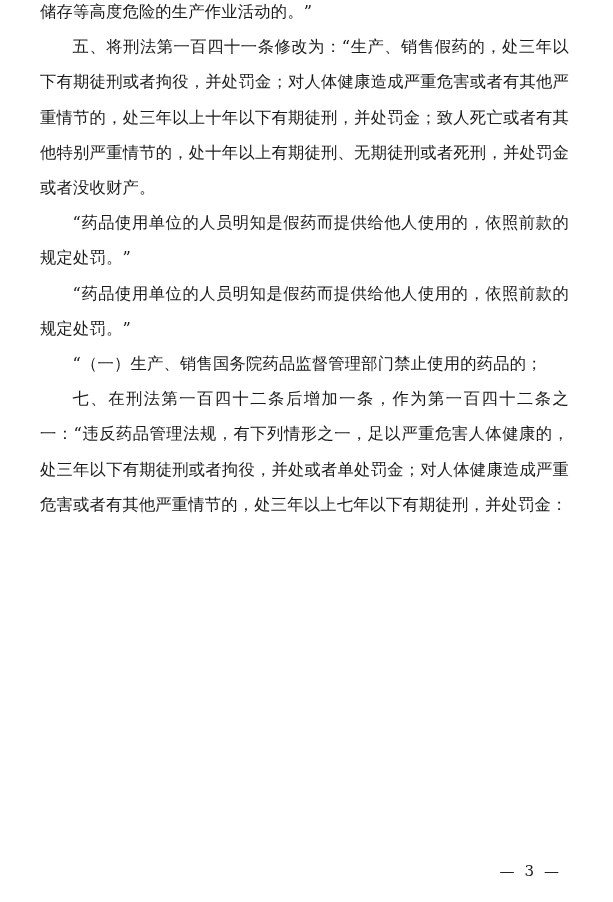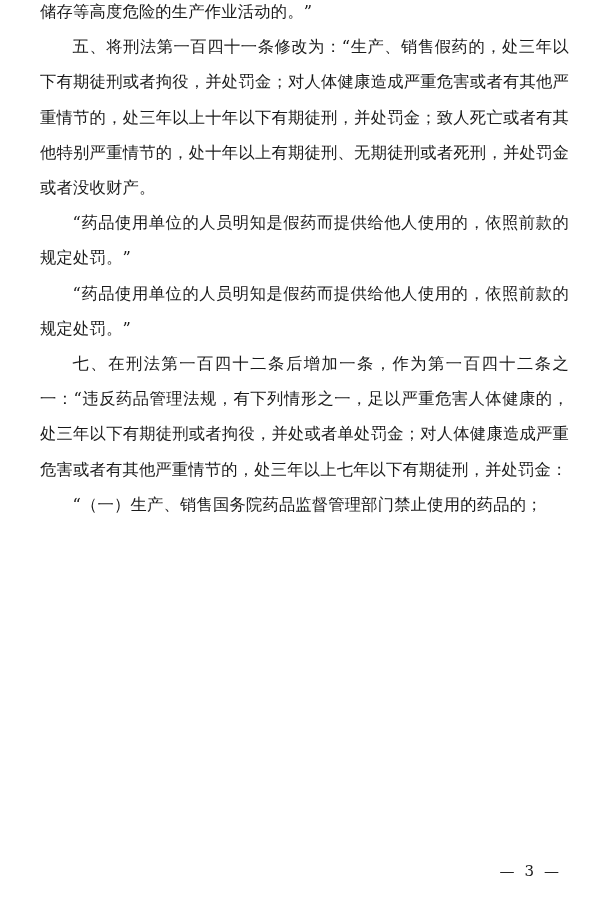--- a/index.html
+++ b/index.html
@@ -57,21 +57,21 @@
 </head>
 <body>
 
 <div class="page">
 
   <div class="body-text">
     <p class="para first-line">储存等高度危险的生产作业活动的。”</p>
     <p class="para indent">五、将刑法第一百四十一条修改为：“生产、销售假药的，处三年以下有期徒刑或者拘役，并处罚金；对人体健康造成严重危害或者有其他严重情节的，处三年以上十年以下有期徒刑，并处罚金；致人死亡或者有其他特别严重情节的，处十年以上有期徒刑、无期徒刑或者死刑，并处罚金或者没收财产。</p>
     <p class="para indent">“药品使用单位的人员明知是假药而提供给他人使用的，依照前款的规定处罚。”</p>
     <p class="para indent">“药品使用单位的人员明知是假药而提供给他人使用的，依照前款的规定处罚。”</p>
+    <p class="para indent">“（一）生产、销售国务院药品监督管理部门禁止使用的药品的；</p>
     <p class="para indent">七、在刑法第一百四十二条后增加一条，作为第一百四十二条之一：“违反药品管理法规，有下列情形之一，足以严重危害人体健康的，处三年以下有期徒刑或者拘役，并处或者单处罚金；对人体健康造成严重危害或者有其他严重情节的，处三年以上七年以下有期徒刑，并处罚金：</p>
-    <p class="para indent">“（一）生产、销售国务院药品监督管理部门禁止使用的药品的；</p>
   </div>
 
   <div class="pagenum">
     <span class="dash">—</span><span>3</span><span class="dash">—</span>
   </div>
 
 </div>
 
 </body></html>

